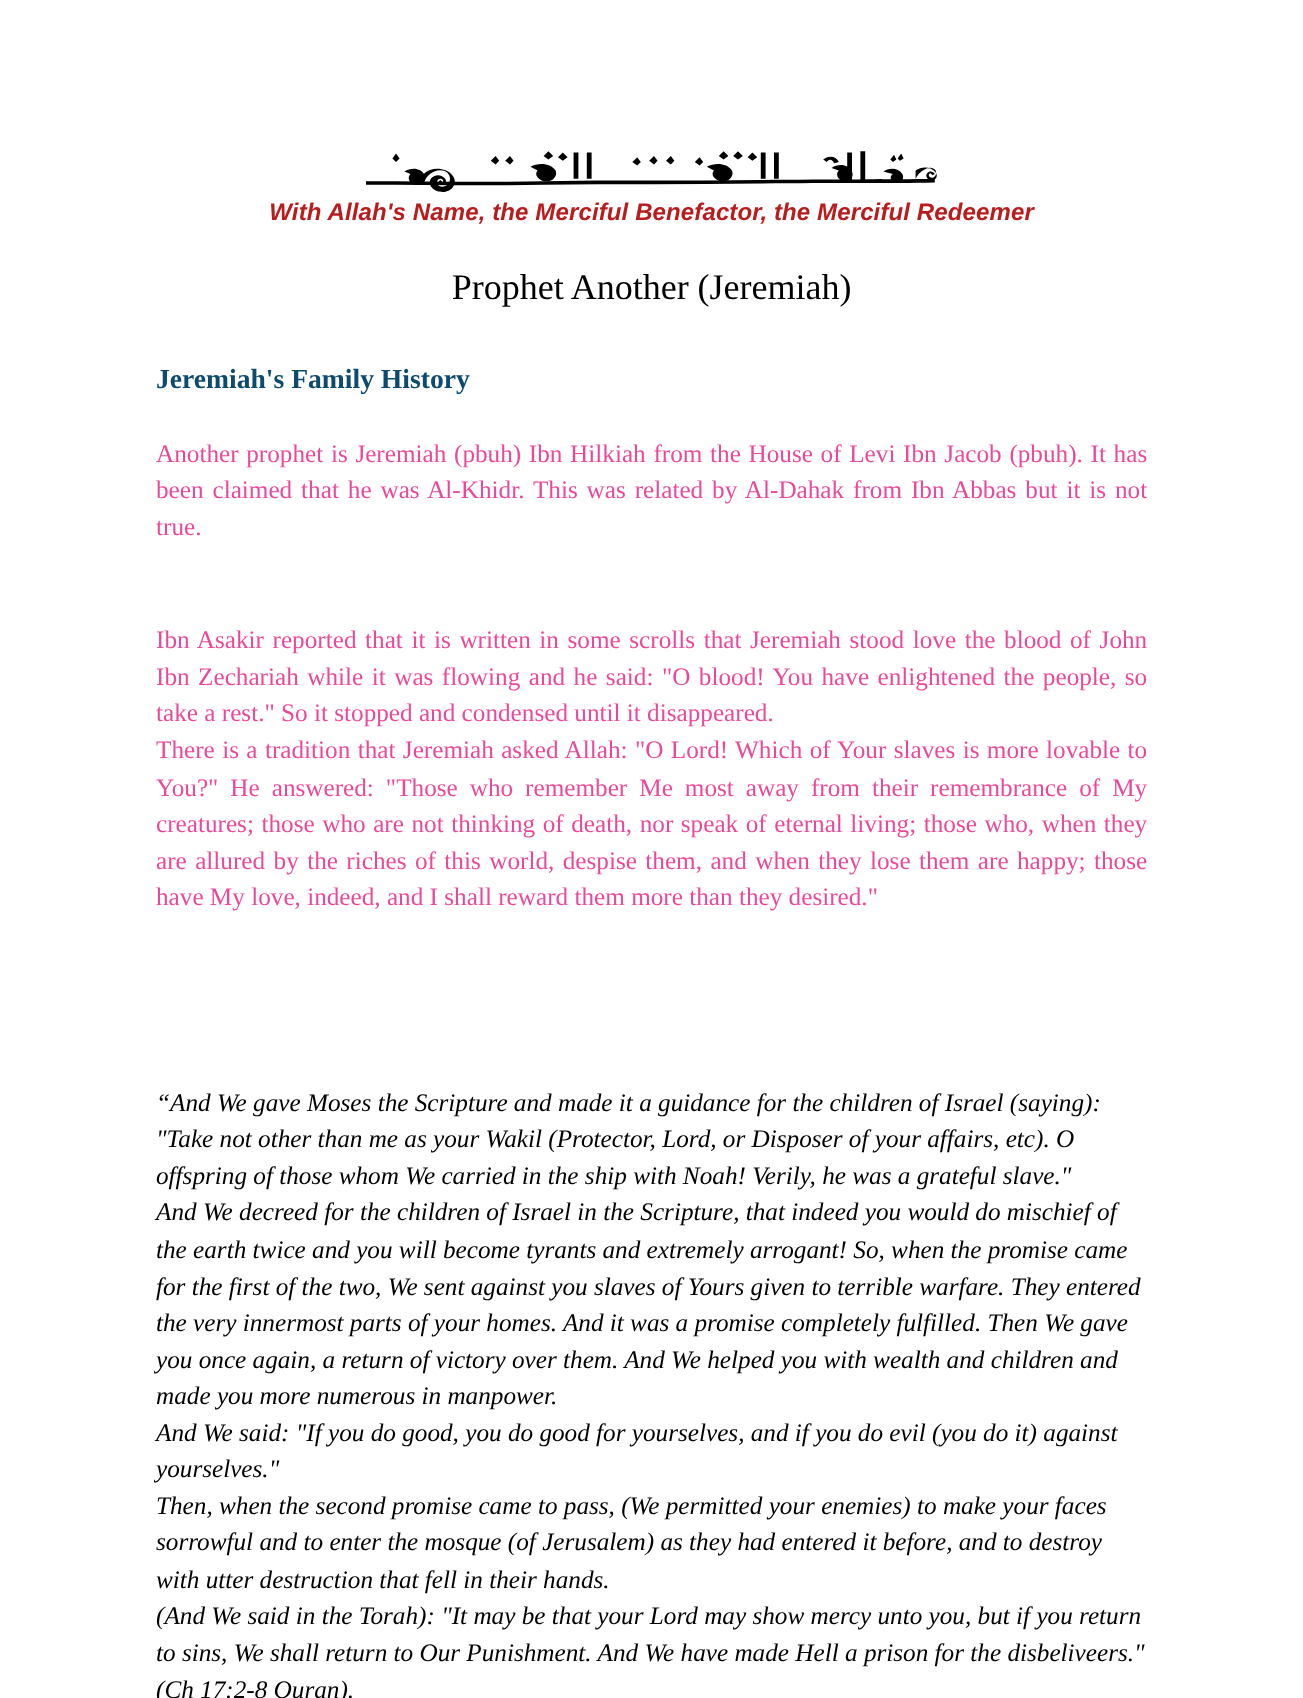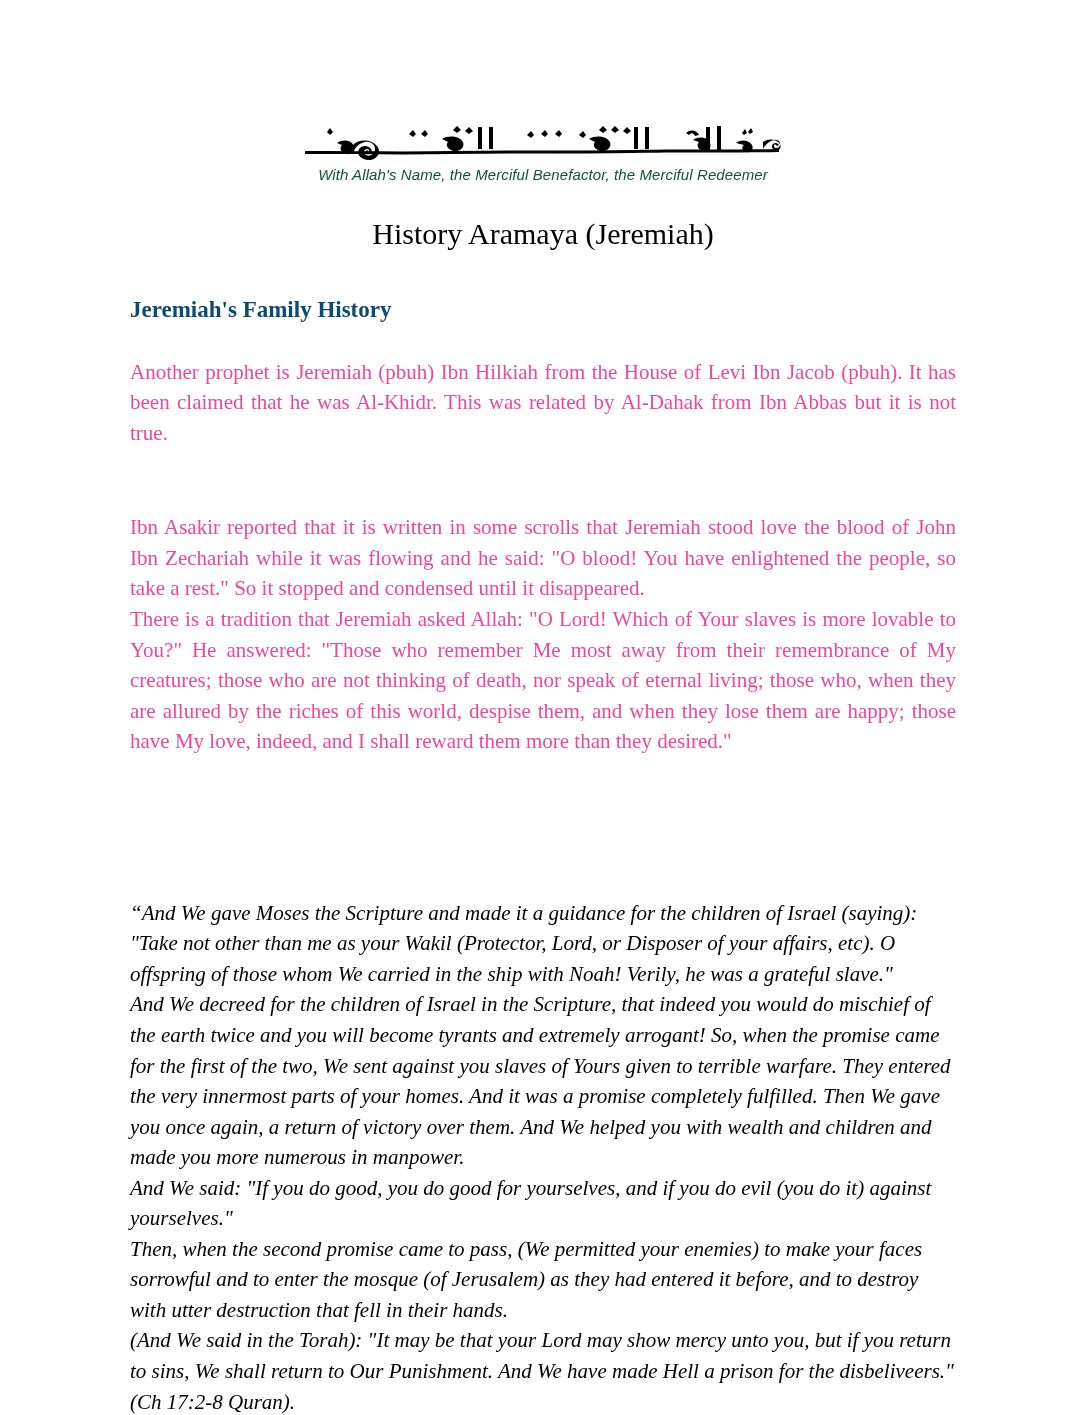--- a/index.html
+++ b/index.html
@@ -30,25 +30,25 @@
   }
   .basmala-art {
     display: block;
     margin: 0 auto;
     width: 500px;
     height: 46px;
   }
   .basmala-translit {
     margin: 2px auto 0 auto;
     font-family: "Liberation Sans", "DejaVu Sans", sans-serif;
-    font-weight: normal;
+    font-weight: bold;
     font-style: italic;
-    font-size: 15px;
+    font-size: 20px;
     letter-spacing: 0.1px;
-    color: #14532d;
+    color: #b91c1c;
     white-space: nowrap;
   }
 
   
   .doc-title {
     margin: 0;
     padding-top: 34px;
     text-align: center;
     font-family: "Liberation Serif", "DejaVu Serif", serif;
     font-weight: normal;
@@ -147,21 +147,21 @@
         <path d="M116,16 L120,12 L123,16 L120,19 Z"></path>
 
         <path d="M60,27 C66,21 78,21 84,28 C89,34 84,42 76,42 C68,42 63,36 66,31 C69,27 75,27 78,31 C80,34 77,37 74,36 C72,35 72,33 74,32 L76,34 C77,33 76,31 74,31 C71,31 70,35 73,37 C77,39 82,36 82,31 C82,25 75,22 69,25 C64,27 61,31 60,36 Z"></path>
         <path d="M44,25 C50,21 58,22 61,28 C63,33 58,37 53,36 C48,35 46,30 49,27 Z"></path>
         <path d="M34,14 L37,10 L40,14 L37,17 Z"></path>
       </g>
     </svg>
     <div class="basmala-translit">With Allah's Name, the Merciful Benefactor, the Merciful Redeemer</div>
   </div>
 
-  <h1 class="doc-title">History Aramaya (Jeremiah)</h1>
+  <h1 class="doc-title">Prophet Another (Jeremiah)</h1>
 
   <div class="content">
 
     <h2 class="section-head">Jeremiah's Family History</h2>
     <div class="sp-head-gap"></div>
     <p class="para justified">Another prophet is Jeremiah (pbuh) Ibn Hilkiah from the House of Levi Ibn Jacob (pbuh). It has been claimed that he was Al-Khidr. This was related by Al-Dahak from Ibn Abbas but it is not true.</p>
 
     <div class="sp-para-gap"></div>
 
     <div class="sp-head-gap"></div>

